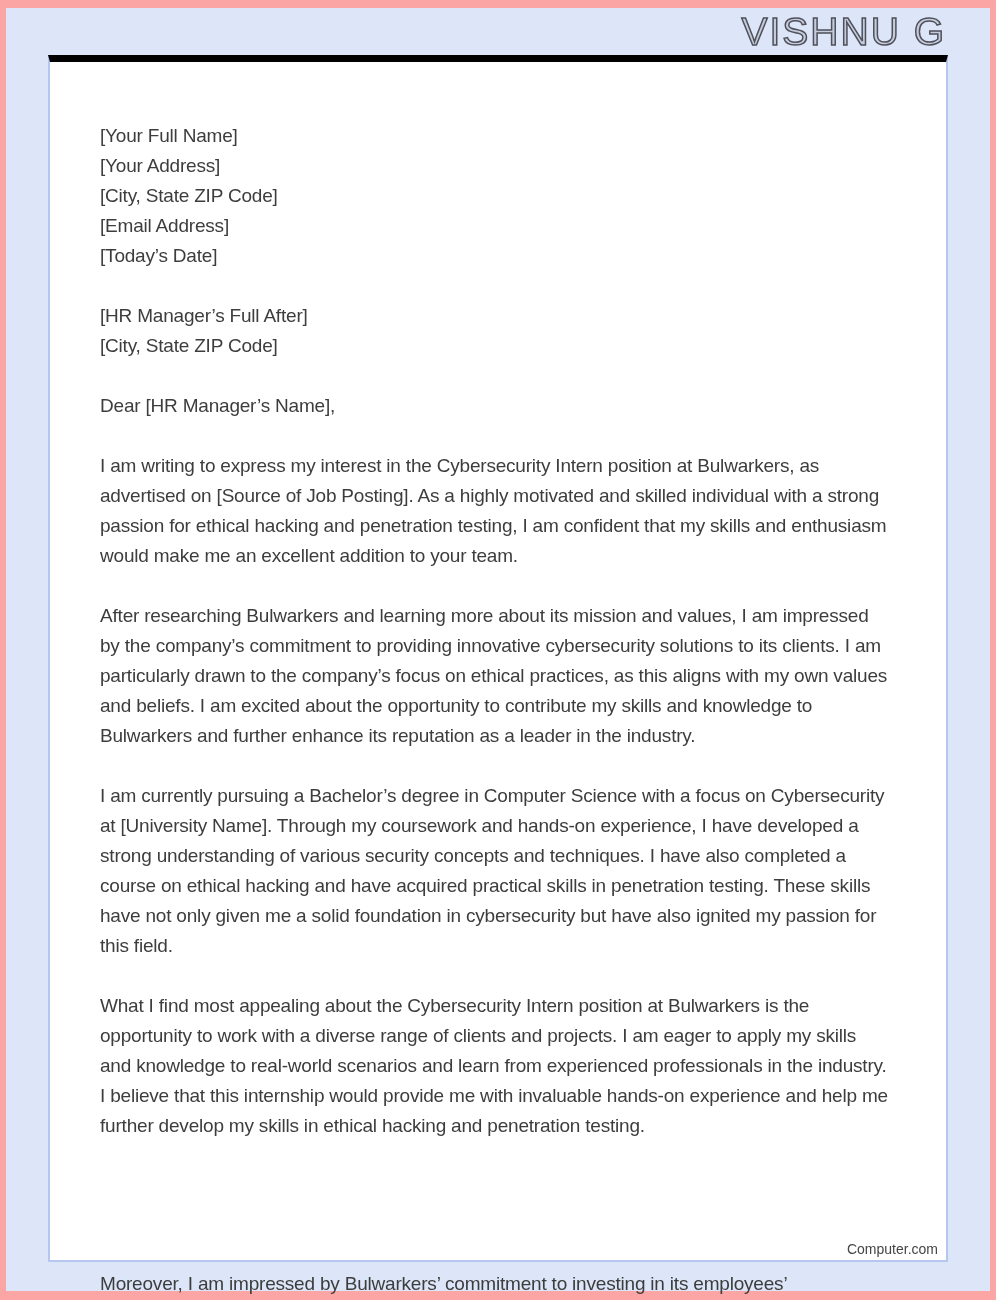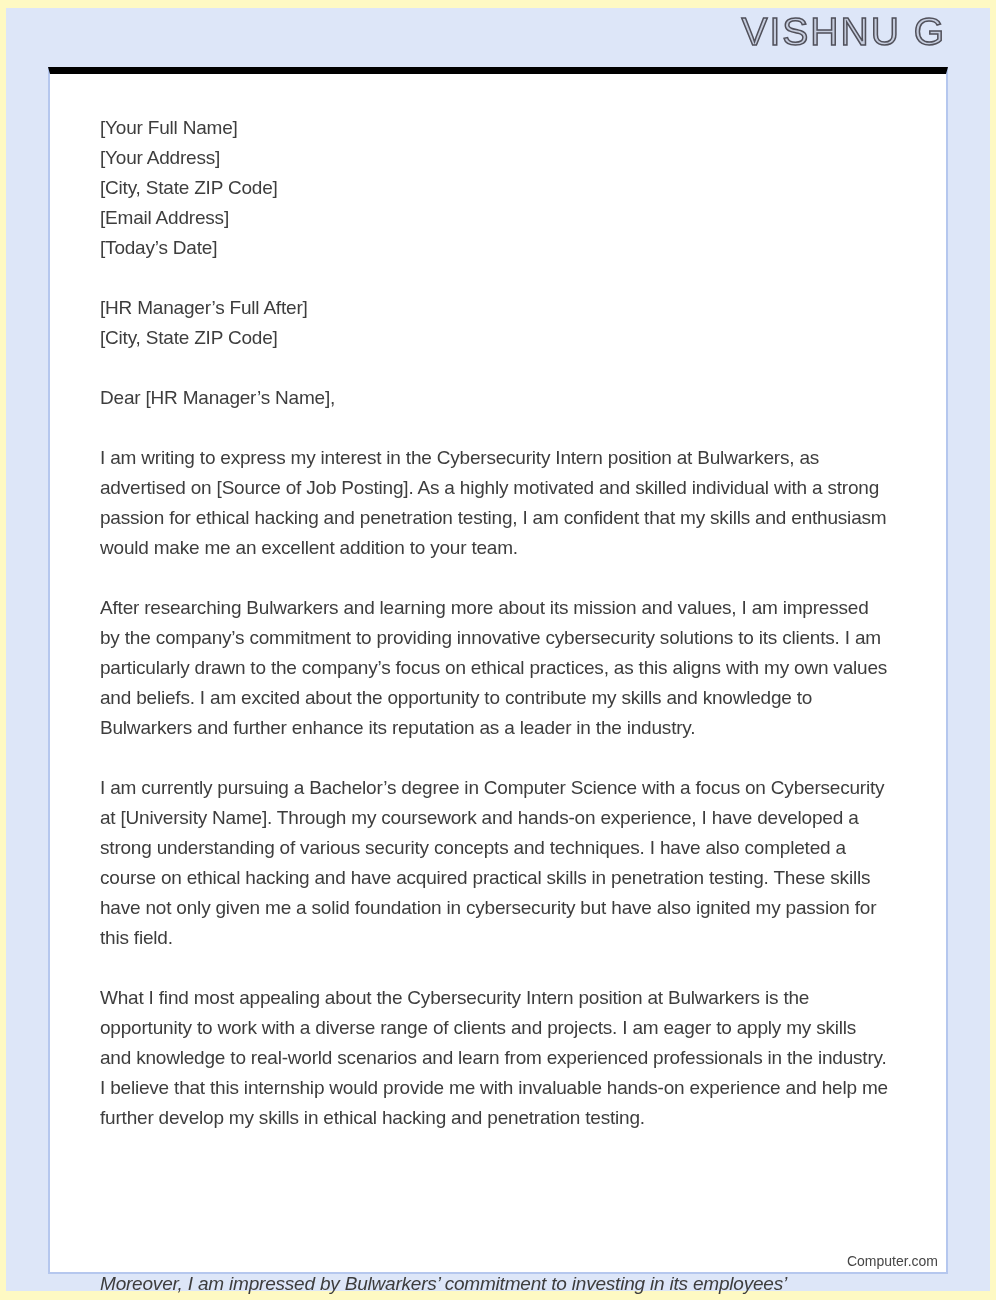--- a/index.html
+++ b/index.html
@@ -4,21 +4,21 @@
 <style>
   html, body { margin: 0; padding: 0; }
   body {
     width: 996px; height: 1300px;
     font-family: "Liberation Sans", sans-serif;
     background: #ffffff;
   }
   .frame {
     position: relative;
     width: 996px; height: 1300px;
-    background: #fef9c3;           
+    background: #fca5a5;           
     overflow: hidden;
   }
   .bg {
     position: absolute;
     left: 6px; right: 6px; top: 8px; bottom: 9px;
     background: #dde6f8;           
   }
   .brand {
     position: absolute;
     top: 10px; right: 50px;
@@ -30,43 +30,41 @@
     white-space: nowrap;
   }
   .panel {
     position: absolute;
     left: 48px; top: 55px;
     width: 900px; height: 1207px;
     box-sizing: border-box;
     background: #ffffff;
     border: 2px solid #b5c7ee;
     border-top: 7px solid #000000;
-    padding: 39px 54px 0 50px;
-    margin-top: 12px;
+    padding: 59px 54px 0 50px;
   }
   .letter-text, .overflow-line {
     font-size: 19px;
     line-height: 30px;
     letter-spacing: -0.2px;
     color: #3d3d3d;
   }
   .block { margin: 0 0 30px 0; }
   .letter-text p { margin: 0 0 30px 0; }
   .watermark {
     position: absolute;
     right: 8px; bottom: 3px;
     font-size: 14px;
     color: #454545;
   }
   .overflow-line {
     position: absolute;
     left: 100px; top: 1269px;
     width: 800px;
     white-space: nowrap;
-    font-style: italic;
   }
 </style>
 </head>
 <body>
 
 <div class="frame">
   <div class="bg"></div>
 
   <div class="brand">VISHNU G</div>
 

